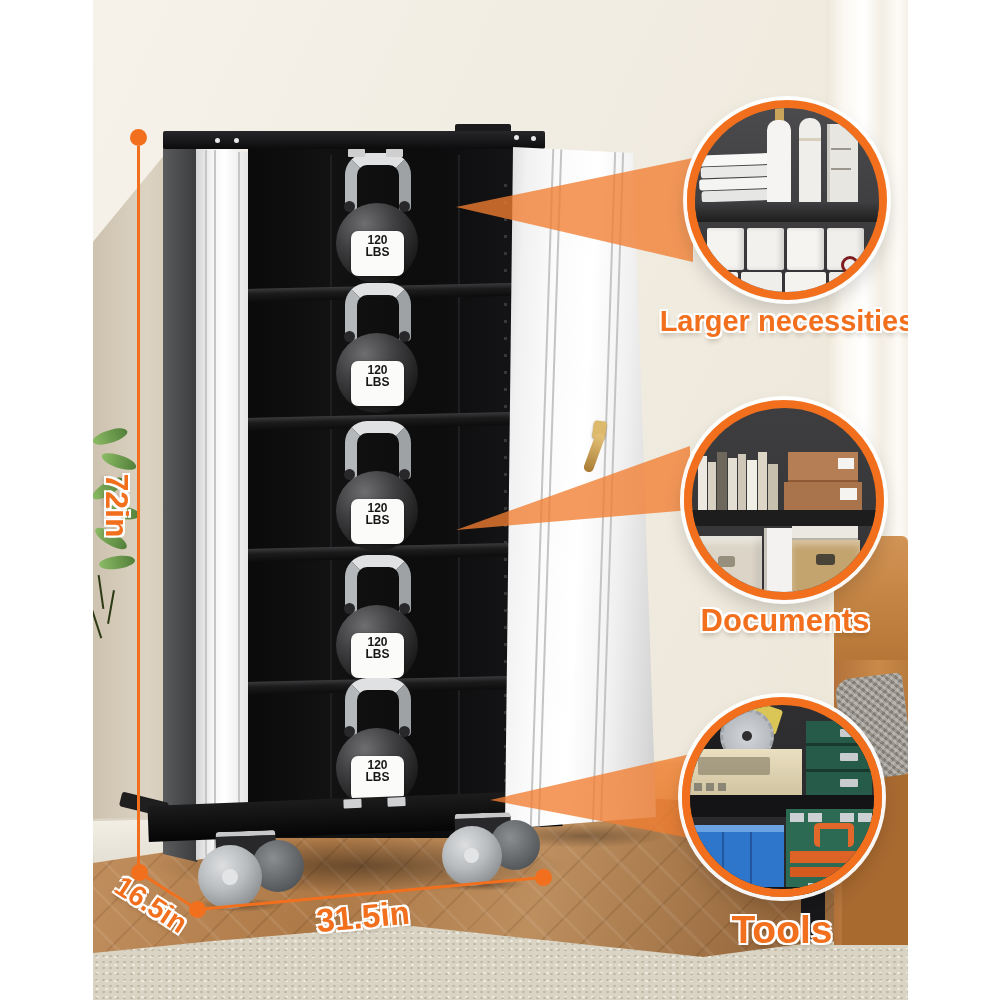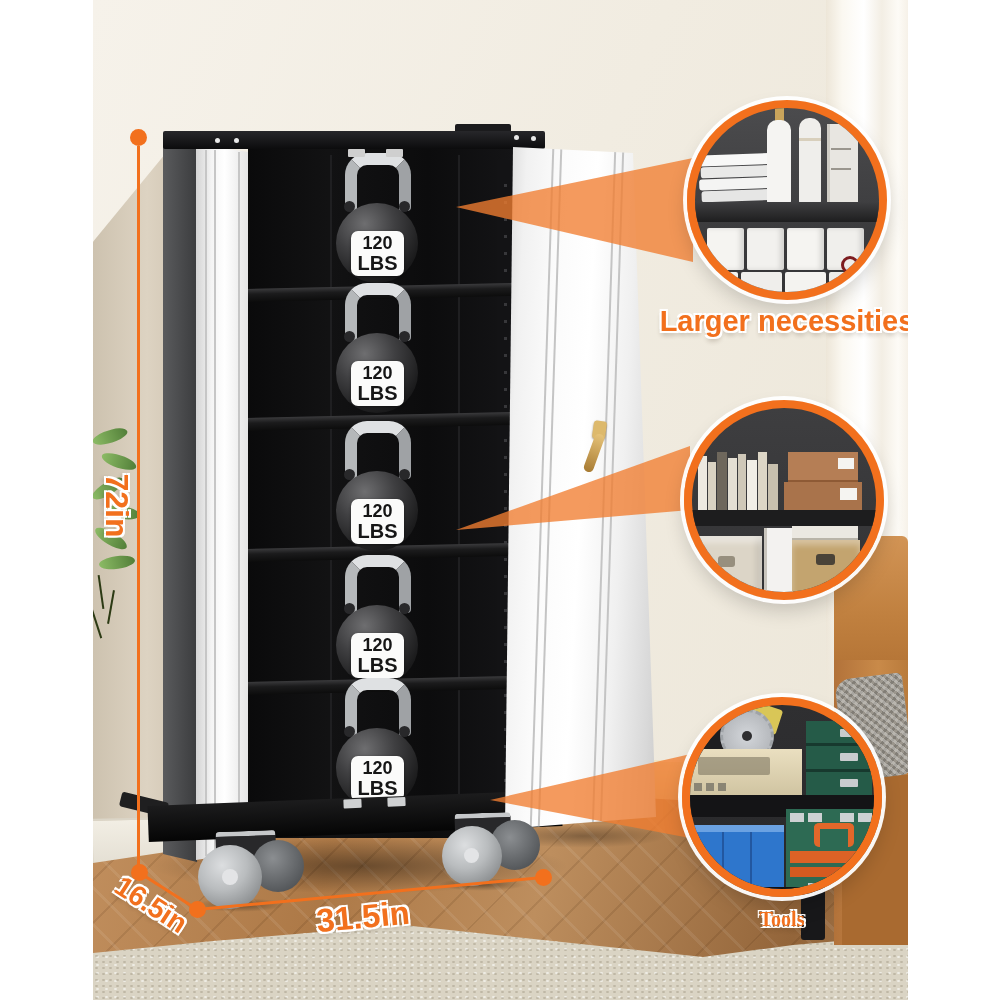--- a/index.html
+++ b/index.html
@@ -100,22 +100,22 @@
   .kb{position:absolute;left:336px;width:84px;height:134px;z-index:13;}
   .kb-handle{position:absolute;left:9px;top:0;width:42px;height:46px;
         border:12px solid #C7C9CB;border-bottom:none;border-radius:22px 22px 4px 4px;
         border-top-color:#DFE1E3;border-left-color:#B5B8BA;border-right-color:#9FA2A5;}
   .kb-nub{position:absolute;top:48px;width:11px;height:11px;border-radius:50%;background:#28282A;}
   .kb-ball{position:absolute;left:0;top:50px;width:82px;height:80px;border-radius:50%;
         background:radial-gradient(circle at 35% 26%,#6E6E70 0%,#3F3F41 38%,#1B1B1C 75%,#0D0D0E 100%);}
   .kb-label{position:absolute;left:15px;top:78px;width:53px;height:45px;background:#FBFBFA;
         border-radius:7px;text-align:center;color:#161616;font-weight:bold;
         box-shadow:0 1px 3px rgba(0,0,0,.45);line-height:1.04;padding-top:3px;box-sizing:border-box;}
-  .kb-label .w{font-size:18px;display:block;}
-  .kb-label .u{font-size:20px;display:block;}
+  .kb-label .w{font-size:12px;display:block;}
+  .kb-label .u{font-size:12px;display:block;}
   
   .beam{z-index:30;background:rgba(241,126,49,.78);}
   
   .dim{z-index:32;background:#F2701D;}
   .dot{width:17px;height:17px;border-radius:50%;background:#F2701D;z-index:33;}
   .dim-text{z-index:33;color:#F2701D;font-weight:bold;text-align:center;
         text-shadow:-2px -2px 0 #fff,2px -2px 0 #fff,-2px 2px 0 #fff,2px 2px 0 #fff,0 3px 4px rgba(60,40,20,.25);}
   
   .circle{width:200px;height:200px;border-radius:50%;border:8px solid #F2701D;box-sizing:border-box;
         overflow:hidden;z-index:40;box-shadow:0 0 0 4px rgba(255,255,255,.95),0 10px 20px rgba(0,0,0,.18);}
@@ -329,20 +329,21 @@
     <div class="ci" style="left:92px;top:74px;width:78px;height:30px;background:#A9734B;border-bottom:3px solid #7E4E28;"></div>
     <div class="ci" style="left:148px;top:80px;width:17px;height:12px;background:#F5F4F1;"></div>
     <div class="ci" style="left:0;top:102px;width:184px;height:16px;background:#1D1D1E;"></div>
     <div class="ci" style="left:0;top:128px;width:70px;height:58px;background:#DCD5C7;box-shadow:inset 0 6px 7px rgba(255,255,255,.5),inset -5px 0 6px rgba(0,0,0,.12);"></div>
     <div class="ci" style="left:26px;top:148px;width:17px;height:11px;background:#978F7E;border-radius:3px;"></div>
     <div class="ci" style="left:72px;top:120px;width:26px;height:66px;background:#F3F2F0;border-left:3px solid #C9C5BD;"></div>
     <div class="ci" style="left:100px;top:118px;width:66px;height:12px;background:#EBE8E1;border-bottom:2px solid #B9B4A8;"></div>
     <div class="ci" style="left:100px;top:132px;width:68px;height:54px;background:#C3A46F;box-shadow:inset 0 5px 6px rgba(255,255,255,.35);"></div>
     <div class="ci" style="left:124px;top:146px;width:19px;height:11px;background:#4A4338;border-radius:3px;"></div>
   </div>
+  <div class="abs callout-label" style="left:655px;top:603px;width:260px;font-size:31px;">Documents</div>
 
   <div class="abs circle" style="left:682px;top:697px;background:linear-gradient(180deg,#2F2F31,#28282A);">
     <div class="ci" style="left:0;top:0;width:34px;height:62px;background:#1E1E20;"></div>
     <div class="ci" style="left:58px;top:0;width:32px;height:26px;background:#D9C657;transform:rotate(18deg);border-radius:3px;"></div>
     <div class="ci" style="left:30px;top:4px;width:54px;height:54px;border-radius:50%;border:3px dashed #9FA3A7;background:radial-gradient(circle,#D3D6DA 0%,#B7BABE 70%);box-sizing:border-box;"></div>
     <div class="ci" style="left:52px;top:26px;width:10px;height:10px;border-radius:50%;background:#2E2E30;"></div>
     <div class="ci" style="left:0;top:44px;width:112px;height:48px;background:linear-gradient(180deg,#EADFC0,#CFC3A0);"></div>
     <div class="ci" style="left:8px;top:52px;width:72px;height:18px;background:#746E5A;opacity:.55;border-radius:2px;"></div>
     <div class="ci" style="left:4px;top:78px;width:8px;height:8px;background:#8A8574;"></div>
     <div class="ci" style="left:16px;top:78px;width:8px;height:8px;background:#8A8574;"></div>
@@ -362,18 +363,18 @@
     <div class="ci" style="left:118px;top:108px;width:14px;height:9px;background:#CDD1D3;"></div>
     <div class="ci" style="left:150px;top:108px;width:14px;height:9px;background:#CDD1D3;"></div>
     <div class="ci" style="left:168px;top:108px;width:14px;height:9px;background:#CDD1D3;"></div>
     <div class="ci" style="left:124px;top:118px;width:40px;height:24px;border:6px solid #E2672A;border-bottom:none;border-radius:5px;box-sizing:border-box;"></div>
     <div class="ci" style="left:100px;top:146px;width:80px;height:12px;background:#DC6226;"></div>
     <div class="ci" style="left:100px;top:162px;width:80px;height:10px;background:#D55A20;"></div>
     <div class="ci" style="left:0;top:182px;width:184px;height:12px;background:#121214;"></div>
     <div class="ci" style="left:118px;top:178px;width:16px;height:6px;background:#C9CCCE;"></div>
     <div class="ci" style="left:156px;top:178px;width:16px;height:6px;background:#C9CCCE;"></div>
   </div>
-  <div class="abs callout-label" style="left:682px;top:908px;width:200px;font-size:20px;font-family:Liberation Serif, serif;">Tools</div>
+  <div class="abs callout-label" style="left:682px;top:908px;width:200px;font-size:39px;">Tools</div>
 
   <div class="abs margin" style="left:0;width:93px;"></div>
   <div class="abs margin" style="left:908px;width:92px;"></div>
 
 </div>
 
 </body></html>

